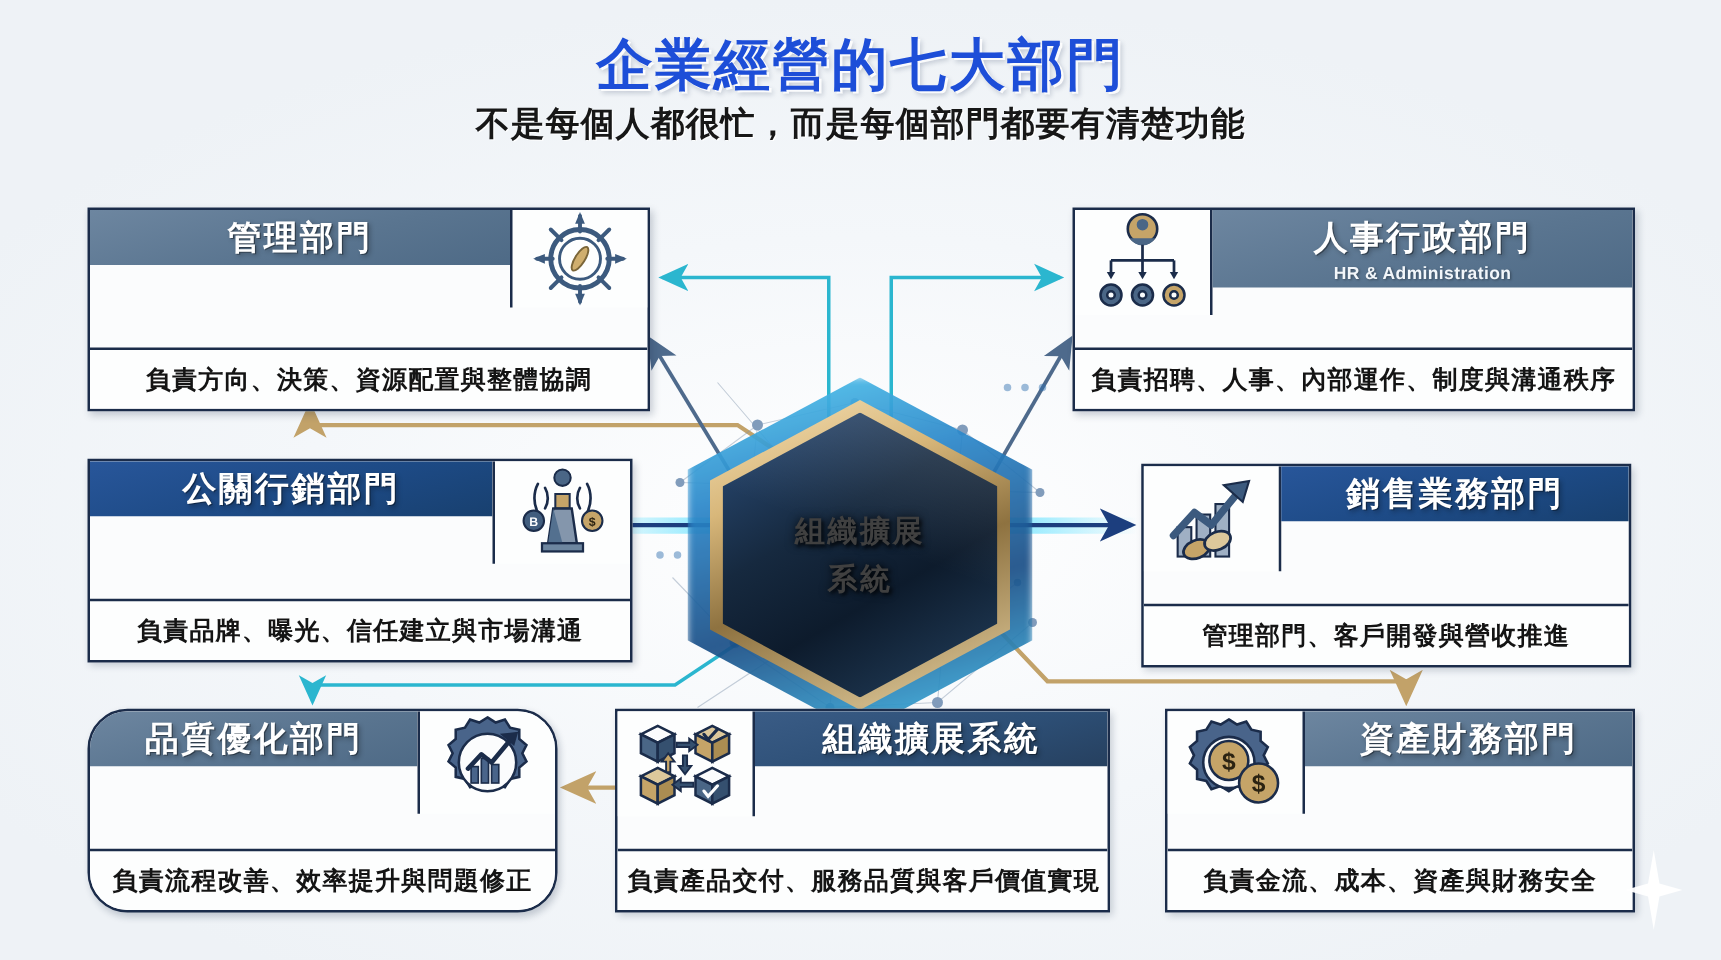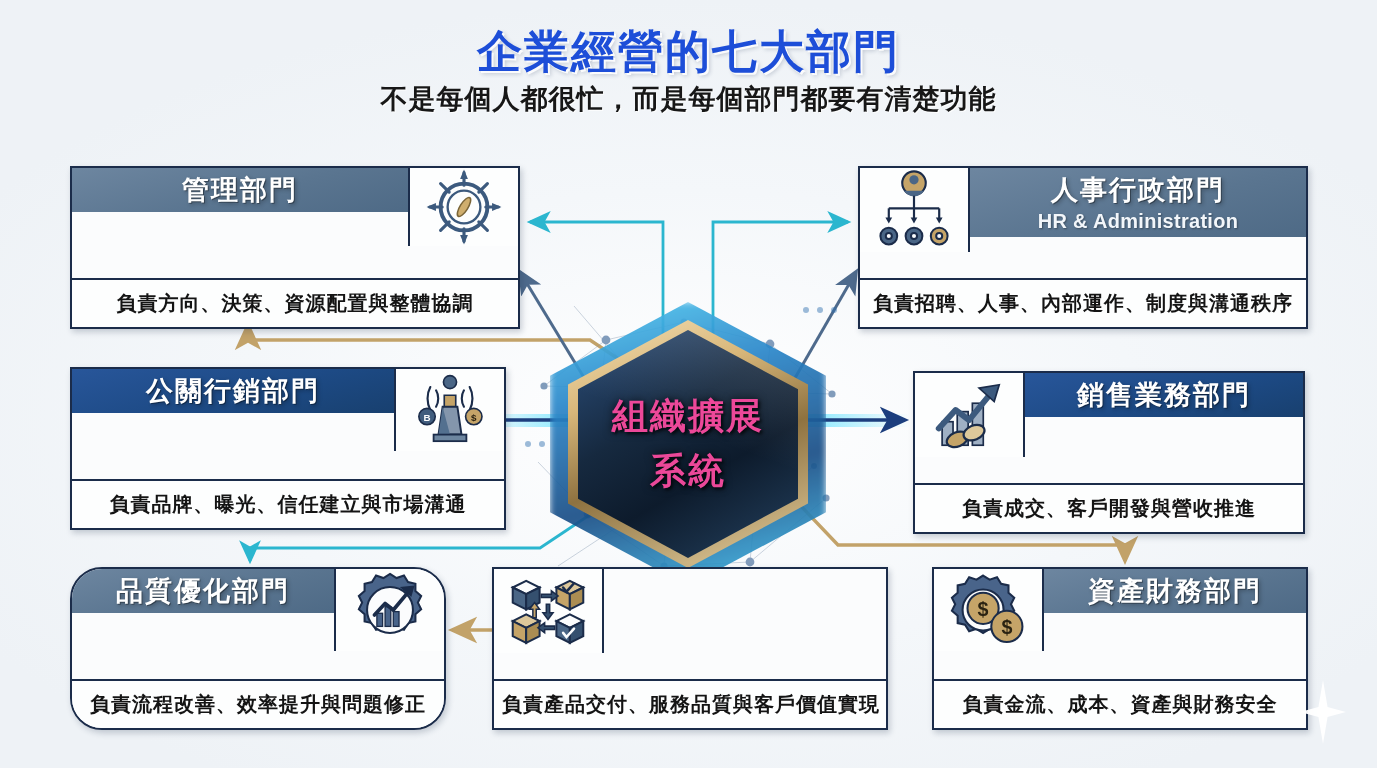--- a/index.html
+++ b/index.html
@@ -85,21 +85,21 @@
     background: linear-gradient(200deg, rgba(255,255,255,.17) 0%, rgba(255,255,255,0) 46%);
   }
   .hub-label {
     position: absolute; inset: 0;
     display: flex; flex-direction: column;
     align-items: center; justify-content: center;
     gap: 6px;
     z-index: 4;
   }
   .hub-label span {
-    font-size: 36px; font-weight: 700; color: #ec4899; letter-spacing: 2px;
+    font-size: 24px; font-weight: 700; color: #404040; letter-spacing: 2px;
     text-shadow: 0 0 8px rgba(0,0,0,.75), 2px 2px 3px rgba(0,0,0,.65);
   }
 
   
   .card {
     position: absolute;
     background: #fbfcfd;
     border: 2px solid #1b2c4a;
     box-shadow: 2px 3px 6px rgba(25,40,70,.22);
     display: flex; flex-direction: column;
@@ -118,21 +118,21 @@
     align-items: center; justify-content: center;
     padding: 4px 10px;
   }
   .card-head .dept {
     font-size: 27px; font-weight: 700; color: #ffffff; letter-spacing: 2px;
     text-shadow: 1px 1px 0 rgba(0,0,0,.35), 2px 2px 4px rgba(0,0,0,.3);
     white-space: nowrap;
   }
   .card-head .dept-en {
     margin-top: 2px;
-    font-size: 20px; font-weight: 700; color: #f2f6fa; letter-spacing: .3px;
+    font-size: 14px; font-weight: 700; color: #f2f6fa; letter-spacing: .3px;
     text-shadow: 1px 1px 2px rgba(0,0,0,.35);
     white-space: nowrap;
   }
   .icon-box {
     flex: 0 0 auto;
     width: 110px;
     background: #fdfefe;
     display: flex; align-items: center; justify-content: center;
   }
   .card.icon-right .icon-box { border-left: 2px solid #1b2c4a; }
@@ -374,21 +374,21 @@
         <g stroke="#1b2c4a" stroke-width="2.6" fill="none">
           <ellipse cx="36" cy="79" rx="13" ry="8.5" transform="rotate(-22 36 79)" fill="#c5a468"></ellipse>
           <ellipse cx="56" cy="71" rx="13" ry="8.5" transform="rotate(-22 56 71)" fill="#ddc89b"></ellipse>
         </g>
       </svg>
     </div>
     <div class="card-head h-navy">
       <div class="dept">銷售業務部門</div>
     </div>
   </div>
-  <div class="card-desc">負責成交、客戶開發與營收推進</div>
+  <div class="card-desc">管理部門、客戶開發與營收推進</div>
 </div>
 
 <div class="card icon-right" id="card-quality">
   <div class="card-top">
     <div class="card-head h-slate">
       <div class="dept">品質優化部門</div>
     </div>
     <div class="icon-box">
       <svg width="82" height="82" viewBox="0 0 100 100">
         <g fill="#49648a" stroke="#1b2c4a" stroke-width="2.5">
@@ -432,20 +432,23 @@
         <g fill="#35506f" stroke="#1b2c4a" stroke-width="1.8">
           <path d="M42,30 L54,30 L54,26 L62,32 L54,38 L54,34 L42,34 Z"></path>
           <path d="M58,72 L46,72 L46,76 L38,70 L46,64 L46,68 L58,68 Z"></path>
           <path d="M52,42 L52,52 L56,52 L50,60 L44,52 L48,52 L48,42 Z"></path>
           <path d="M32,58 L32,48 L28,48 L34,40 L40,48 L36,48 L36,58 Z" fill="#c5a468"></path>
         </g>
         <path d="M68,22 l4,5 l9,-10" fill="none" stroke="#1b2c4a" stroke-width="3" stroke-linecap="round"></path>
         <path d="M68,76 l4,5 l9,-10" fill="none" stroke="#fbfcfd" stroke-width="3" stroke-linecap="round"></path>
       </svg>
     </div>
+    <div class="card-head h-deep">
+      <div class="dept">組織擴展系統</div>
+    </div>
   </div>
   <div class="card-desc">負責產品交付、服務品質與客戶價值實現</div>
 </div>
 
 <div class="card icon-left" id="card-finance">
   <div class="card-top">
     <div class="icon-box">
       <svg width="82" height="82" viewBox="0 0 100 100">
         <g fill="#49648a" stroke="#1b2c4a" stroke-width="2.5">
           <path d="M44,8 l8,5 l9,-3 l5,8 l9,2 l0,9 l7,6 l-4,8 l4,8 l-7,6 l0,9 l-9,2 l-5,8 l-9,-3 l-8,5 l-8,-5 l-9,3 l-5,-8 l-9,-2 l0,-9 l-7,-6 l4,-8 l-4,-8 l7,-6 l0,-9 l9,-2 l5,-8 l9,3 z"></path>

